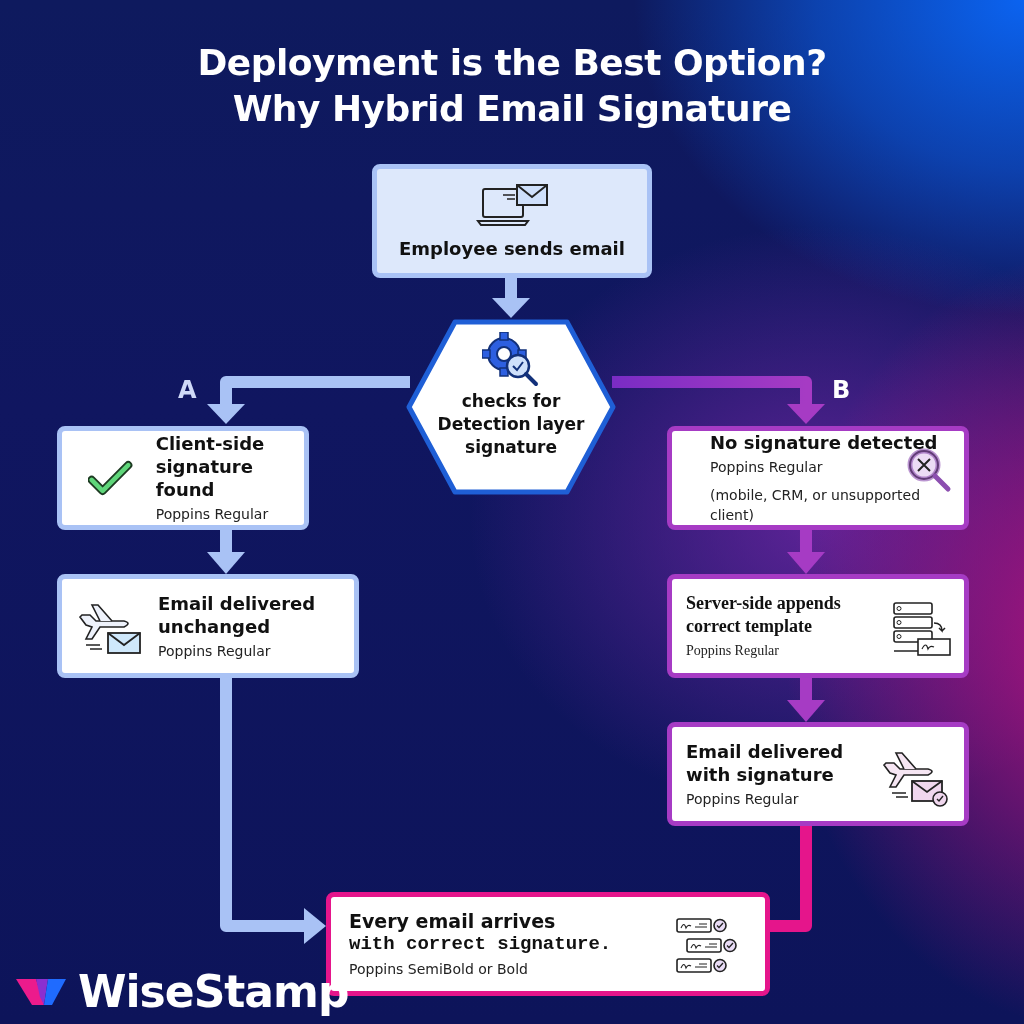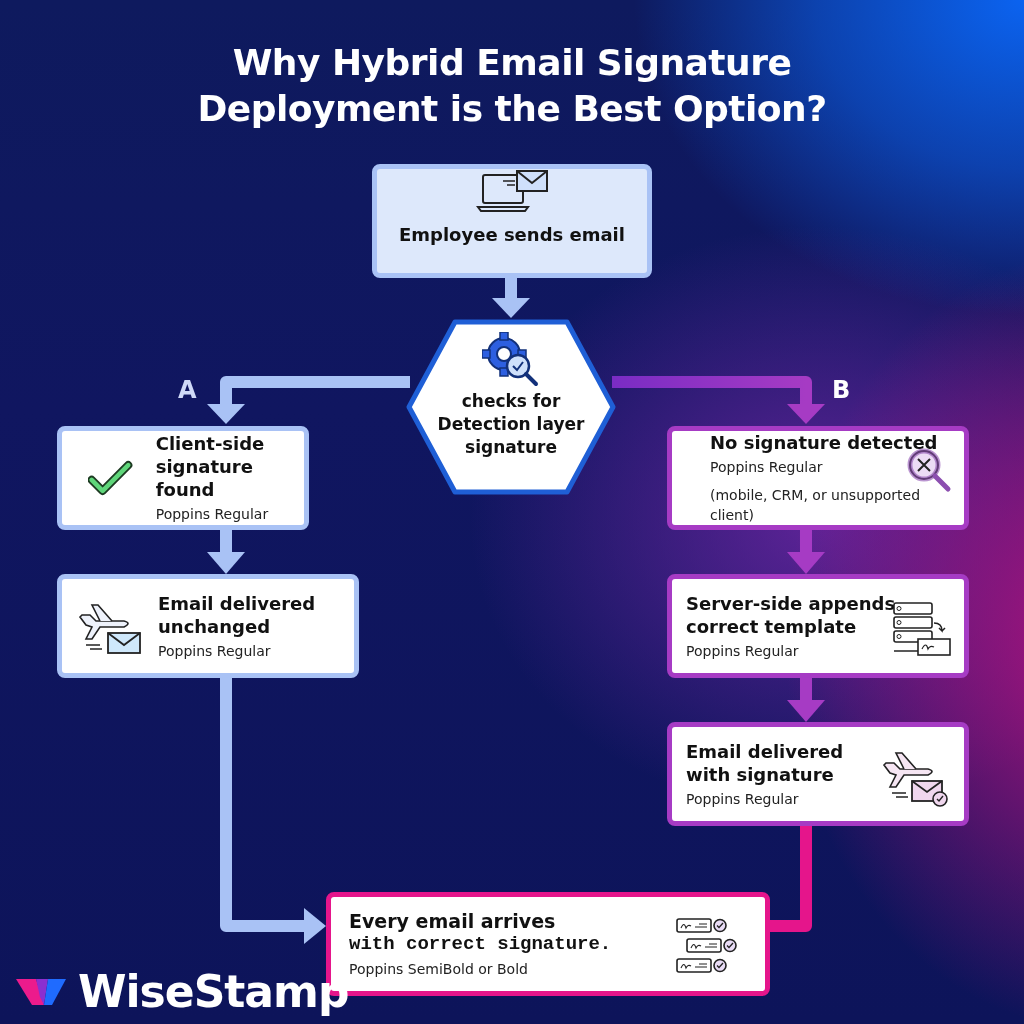--- a/index.html
+++ b/index.html
@@ -16,37 +16,37 @@
     position:absolute; left:0; top:40px; width:1024px; text-align:center;
     color:#fff; font-weight:bold; font-size:36px; line-height:46px; letter-spacing:-0.5px;
   }
   .node {
     position:absolute; background:#fff; border-radius:8px; box-sizing:border-box;
     color:#111; display:flex; align-items:center;
   }
   .node.blue { border:5px solid #a9c2f5; }
   .node.purple { border:5px solid #a63bc4; }
   .node.pink { border:5px solid #e5158b; }
-  .node.top { background:#dde8fb; border:5px solid #a9c2f5; flex-direction:column; justify-content:flex-start; }
+  .node.top { background:#dde8fb; border:5px solid #a9c2f5; flex-direction:column; justify-content:center; }
   .h { font-weight:bold; font-size:18px; line-height:23px; }
   .s { font-size:14px; line-height:20px; color:#222; margin-top:3px; }
   .hex-wrap { position:absolute; left:405px; top:318px; width:212px; height:178px; }
   .hex-text { position:absolute; left:0; top:72px; width:212px; text-align:center; font-weight:bold; font-size:17px; line-height:23px; color:#111; }
   .label-ab { position:absolute; color:#fff; font-weight:bold; font-size:24px; }
   .label-a { color:#cfd9f7; }
   svg.lines { position:absolute; left:0; top:0; }
   .logo { position:absolute; left:14px; top:966px; display:flex; align-items:center; }
   .logo-text { color:#fff; font-weight:bold; font-size:44px; margin-left:10px; letter-spacing:-1px; }
 </style>
 </head>
 <body>
 
 <div class="title">
+  <div>Deployment is the Best Option?</div>
   <div>Why Hybrid Email Signature</div>
-  <div>Deployment is the Best Option?</div>
 </div>
 
 <svg class="lines" width="1024" height="1024">
 
   <rect x="505" y="276" width="12" height="24" fill="#a9c2f5"></rect>
   <polygon points="492,298 530,298 511,318" fill="#a9c2f5"></polygon>
 
   <path d="M410 382 H226 V408" stroke="#a9c2f5" stroke-width="12" fill="none" stroke-linejoin="round"></path>
   <polygon points="207,404 245,404 226,424" fill="#a9c2f5"></polygon>
 
@@ -150,21 +150,21 @@
   </div>
   <svg width="48" height="48" viewBox="0 0 48 48" style="position:absolute; right:12px; top:14px;">
     <circle cx="20" cy="20" r="14" fill="#ecdcf5" stroke="#222" stroke-width="2"></circle>
     <circle cx="20" cy="20" r="14" fill="none" stroke="#8c4fb0" stroke-width="5" opacity="0.6"></circle>
     <path d="M14 14 L26 26 M26 14 L14 26" stroke="#222" stroke-width="2"></path>
     <line x1="31" y1="31" x2="44" y2="44" stroke="#8c4fb0" stroke-width="5" stroke-linecap="round"></line>
   </svg>
 </div>
 
 <div class="node purple" style="left:667px; top:574px; width:302px; height:104px;">
-  <div style="margin-left:14px;">
+  <div style="margin-left:14px;font-family:Liberation Serif, serif;">
     <div class="h">Server-side appends</div>
     <div class="h">correct template</div>
     <div class="s">Poppins Regular</div>
   </div>
   <svg width="60" height="60" viewBox="0 0 60 60" style="position:absolute; right:12px; top:22px;">
     <rect x="2" y="2" width="38" height="11" rx="2" fill="#fff" stroke="#222" stroke-width="1.6"></rect>
     <rect x="2" y="16" width="38" height="11" rx="2" fill="#fff" stroke="#222" stroke-width="1.6"></rect>
     <rect x="2" y="30" width="38" height="11" rx="2" fill="#fff" stroke="#222" stroke-width="1.6"></rect>
     <circle cx="7" cy="7.5" r="2" fill="none" stroke="#222"></circle>
       <circle cx="7" cy="21.5" r="2" fill="none" stroke="#222"></circle>

